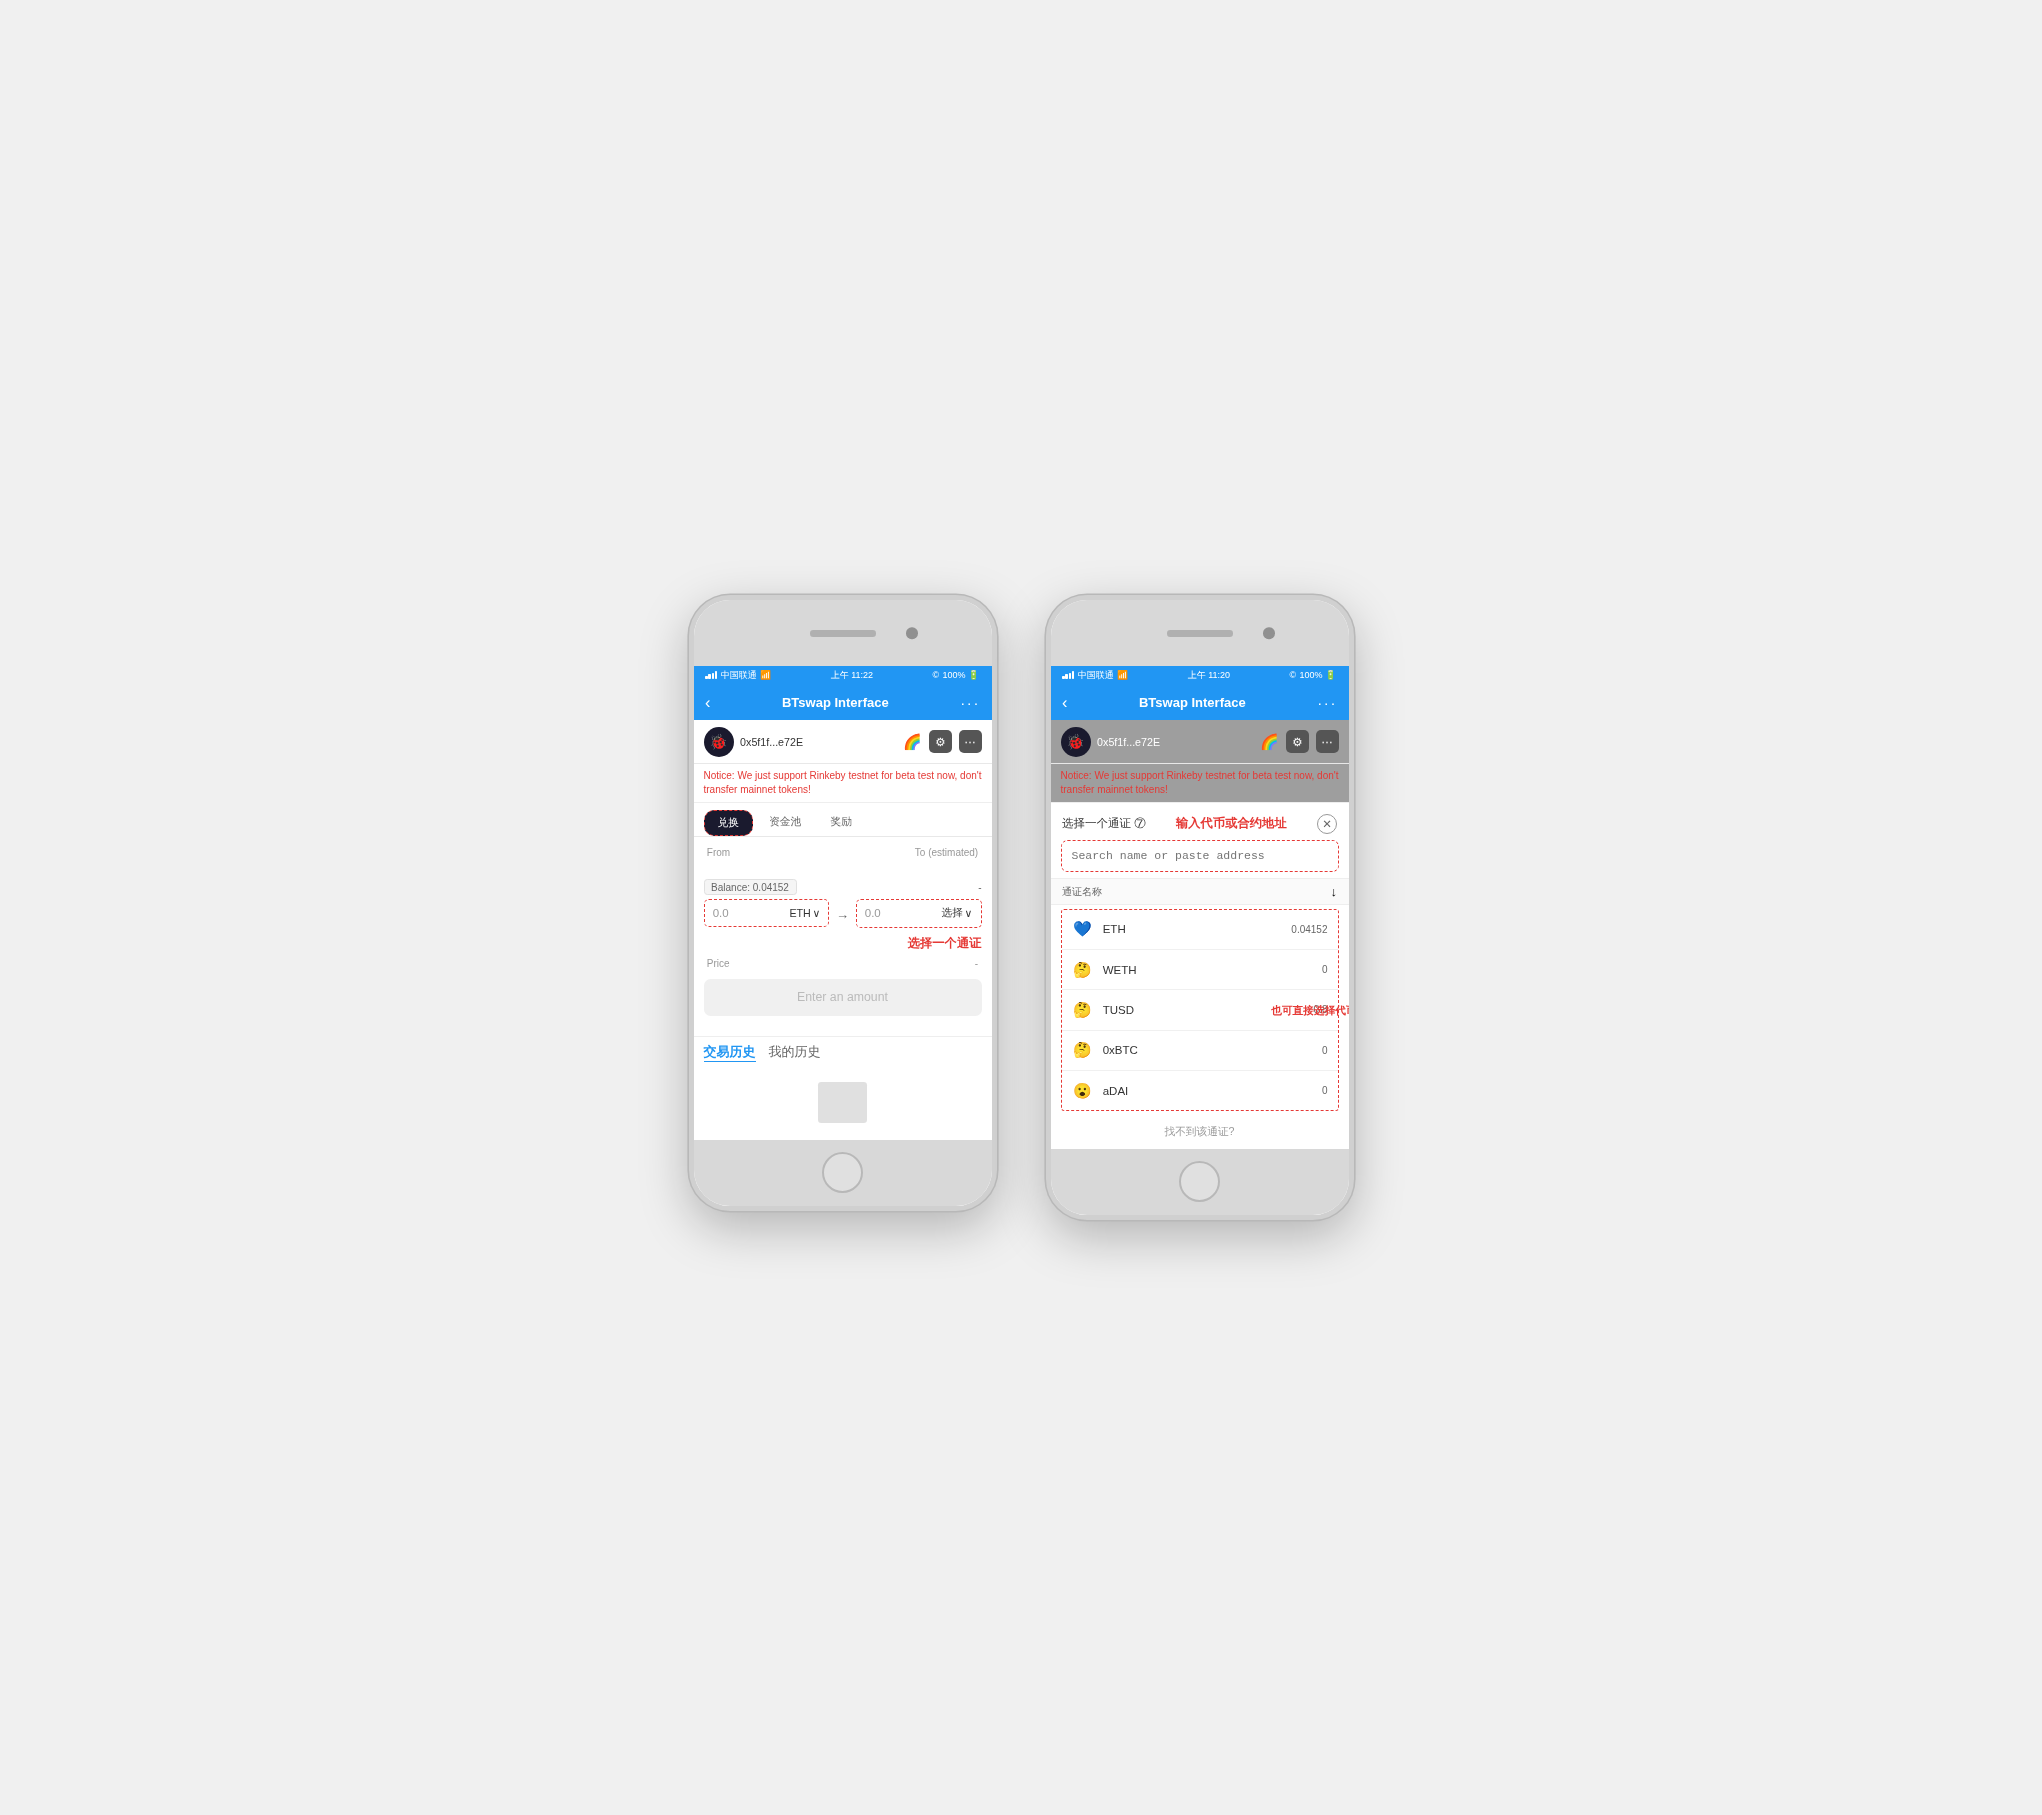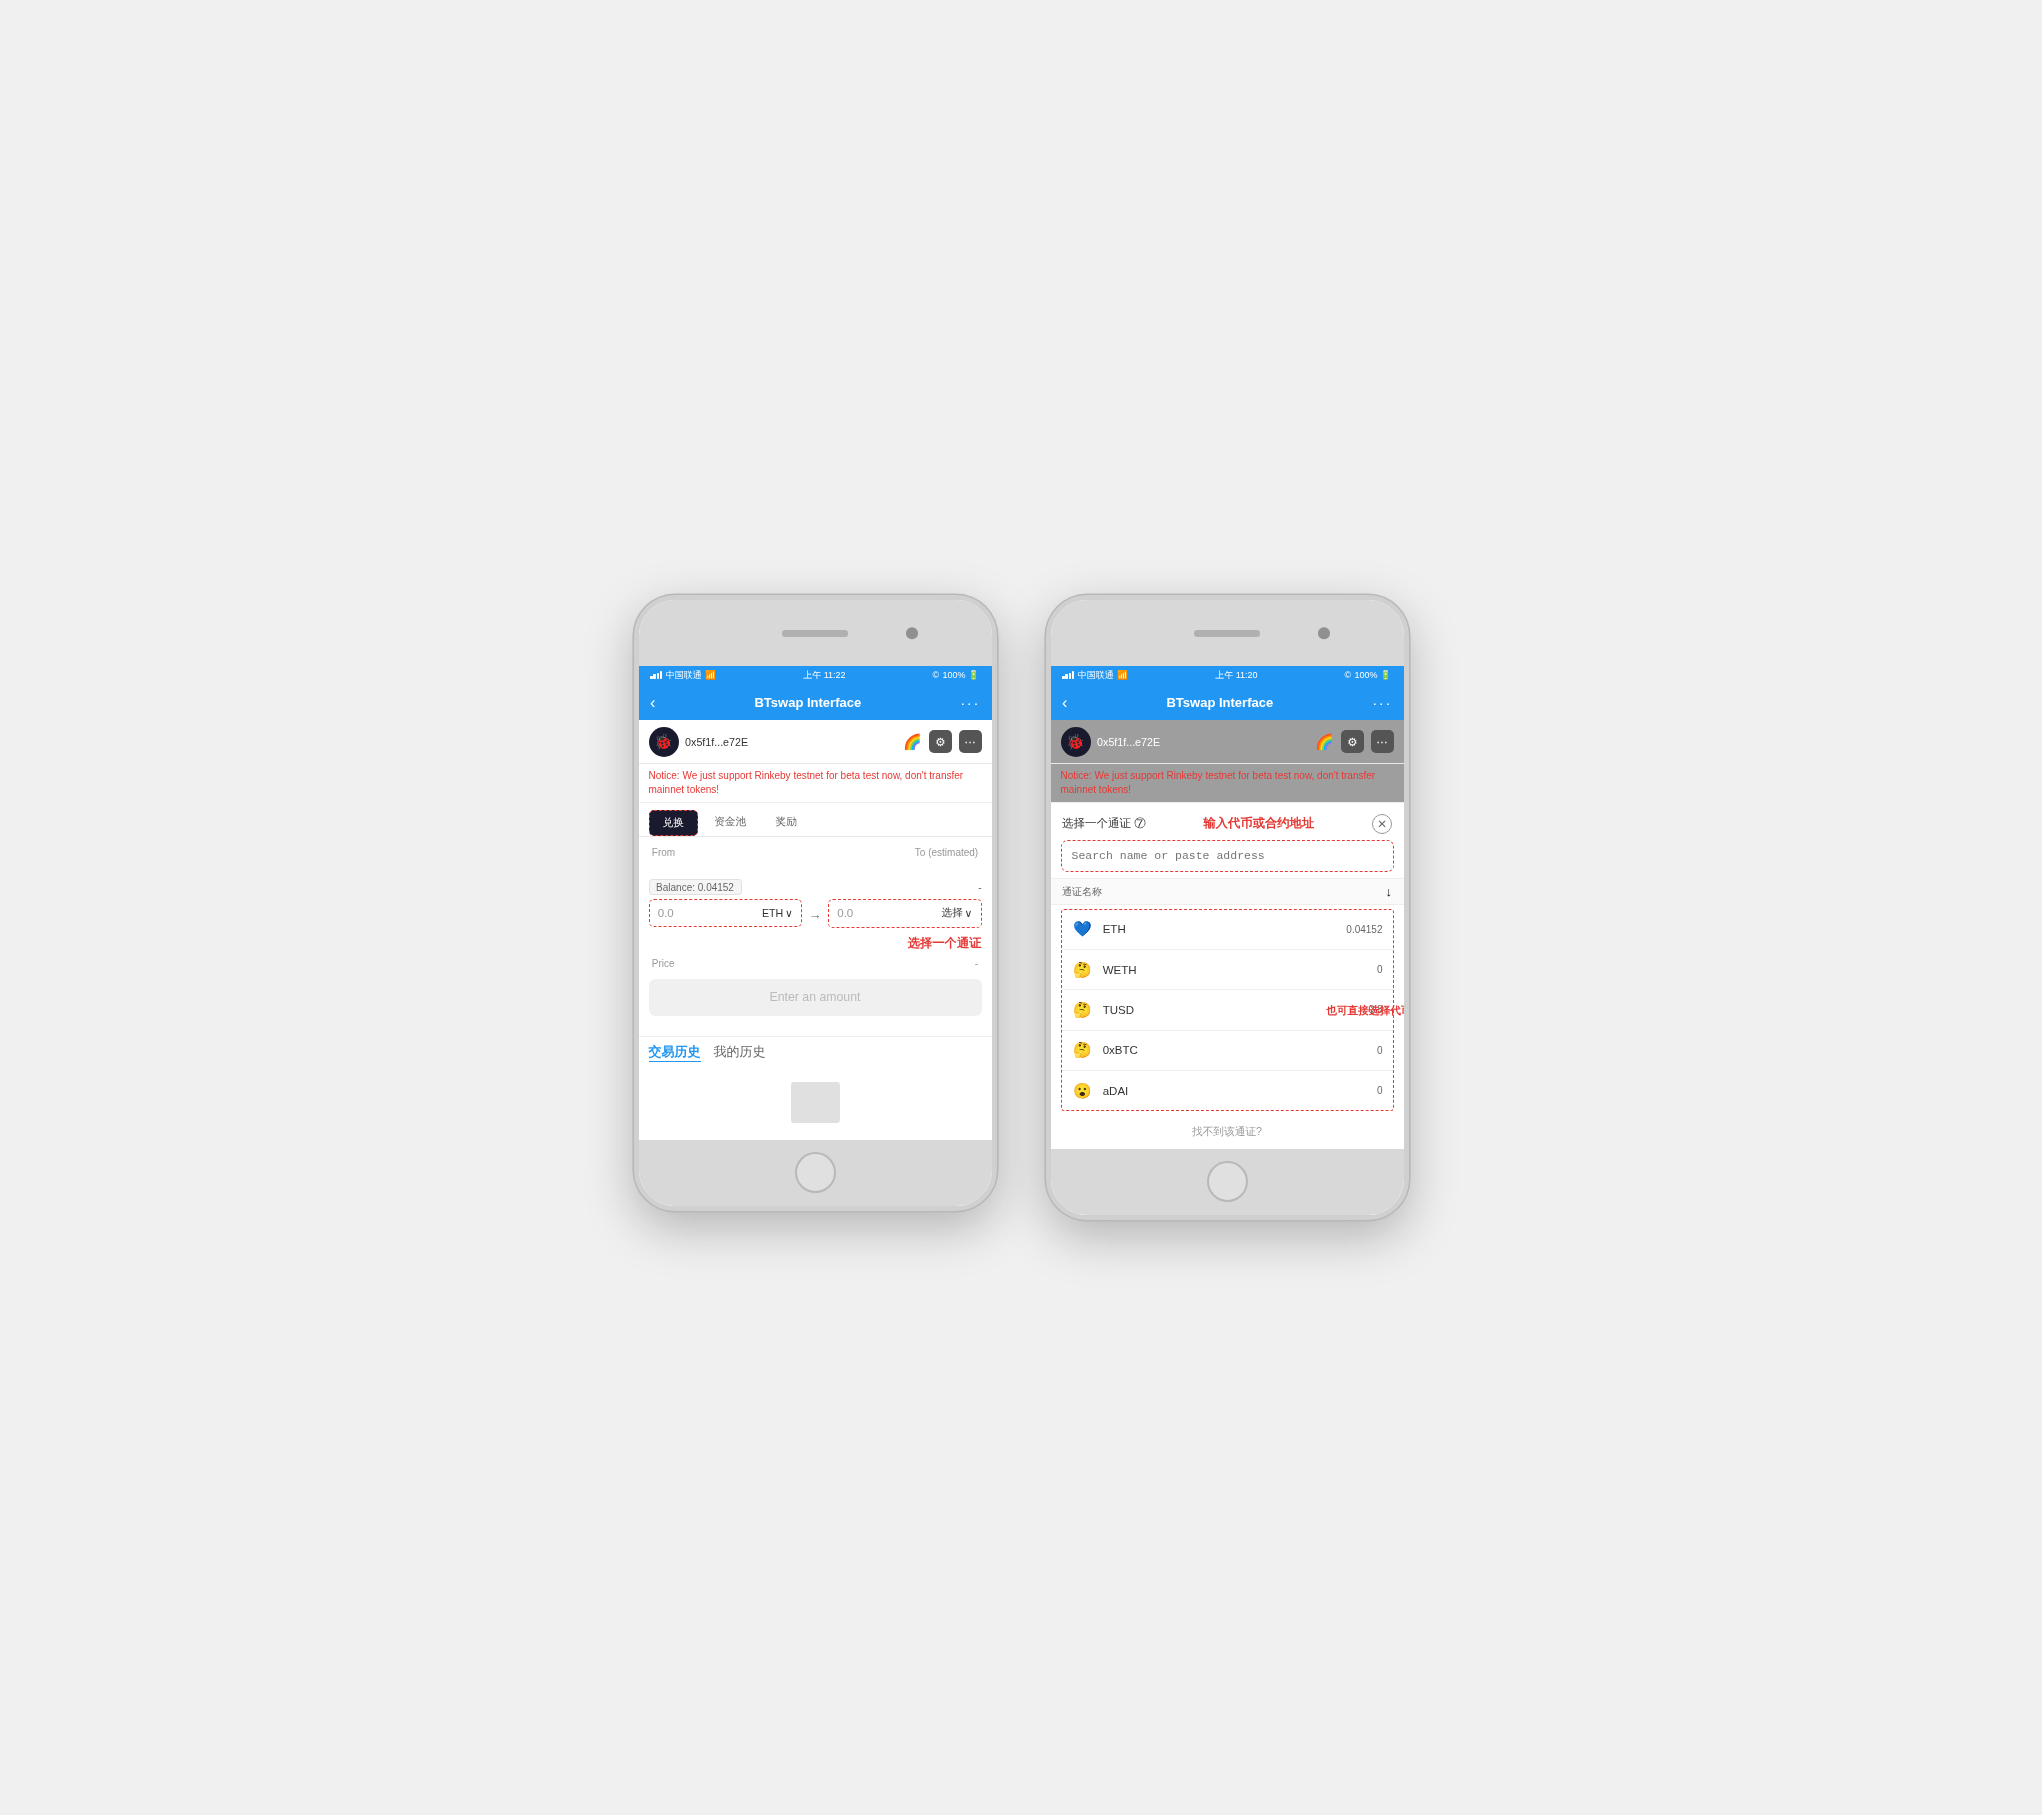--- a/index.html
+++ b/index.html
@@ -14,21 +14,21 @@
     }
     .page-container {
       display: flex;
       gap: 49px;
       align-items: flex-start;
       justify-content: center;
     }
 
     
     .phone {
-      width: 363px;
+      width: 308px;
       background: #fff;
       border-radius: 41px;
       border: 5px solid #d0d0d0;
       box-shadow: 0 0 0 1.6px #b8b8b8, 0 16.4px 49px rgba(0,0,0,0.25), inset 0 0 0 1.6px #e8e8e8;
       overflow: hidden;
       position: relative;
     }
     .phone-top {
       background: #d8d8d8;
       height: 66px;
@@ -162,20 +162,21 @@
       padding: 5px 13px;
       font-size: 10.7px;
       border-radius: 16.4px;
       cursor: pointer;
       color: #666;
     }
     .tab-item.active {
       background: #1a1a2e;
       color: white;
       font-weight: 500;
+      border-radius: 10px;
     }
 
     
     .swap-content { padding: 10px; }
     .swap-labels {
       display: flex;
       justify-content: space-between;
       font-size: 10px;
       color: #999;
       margin-bottom: 21px;

